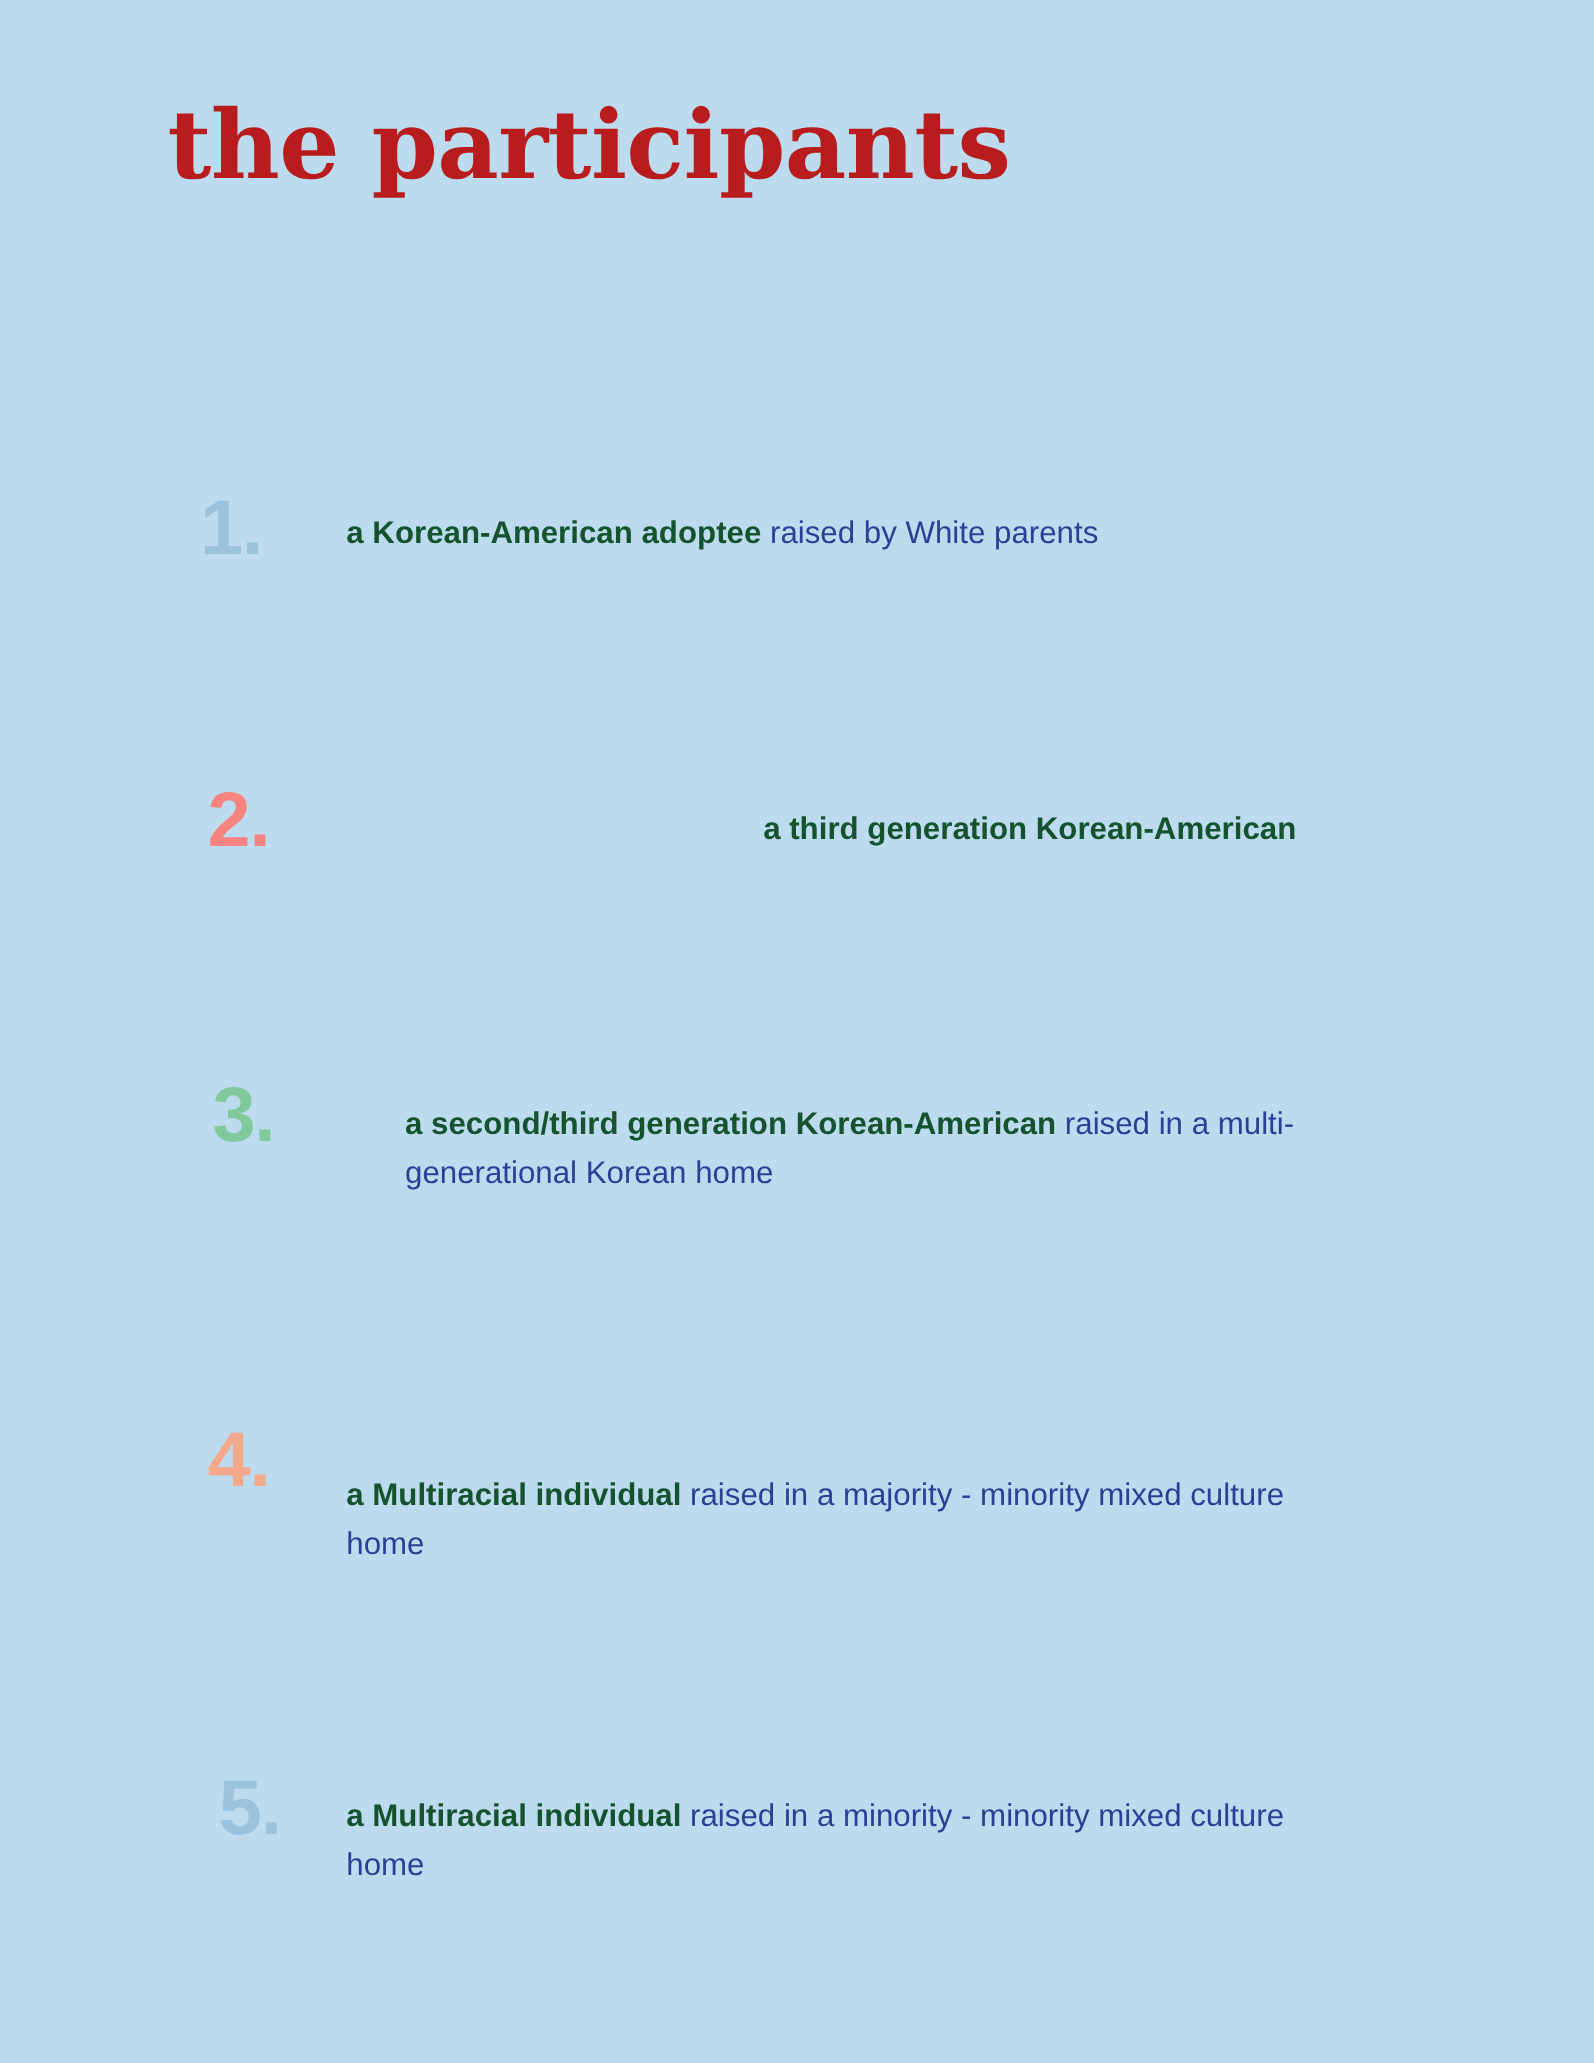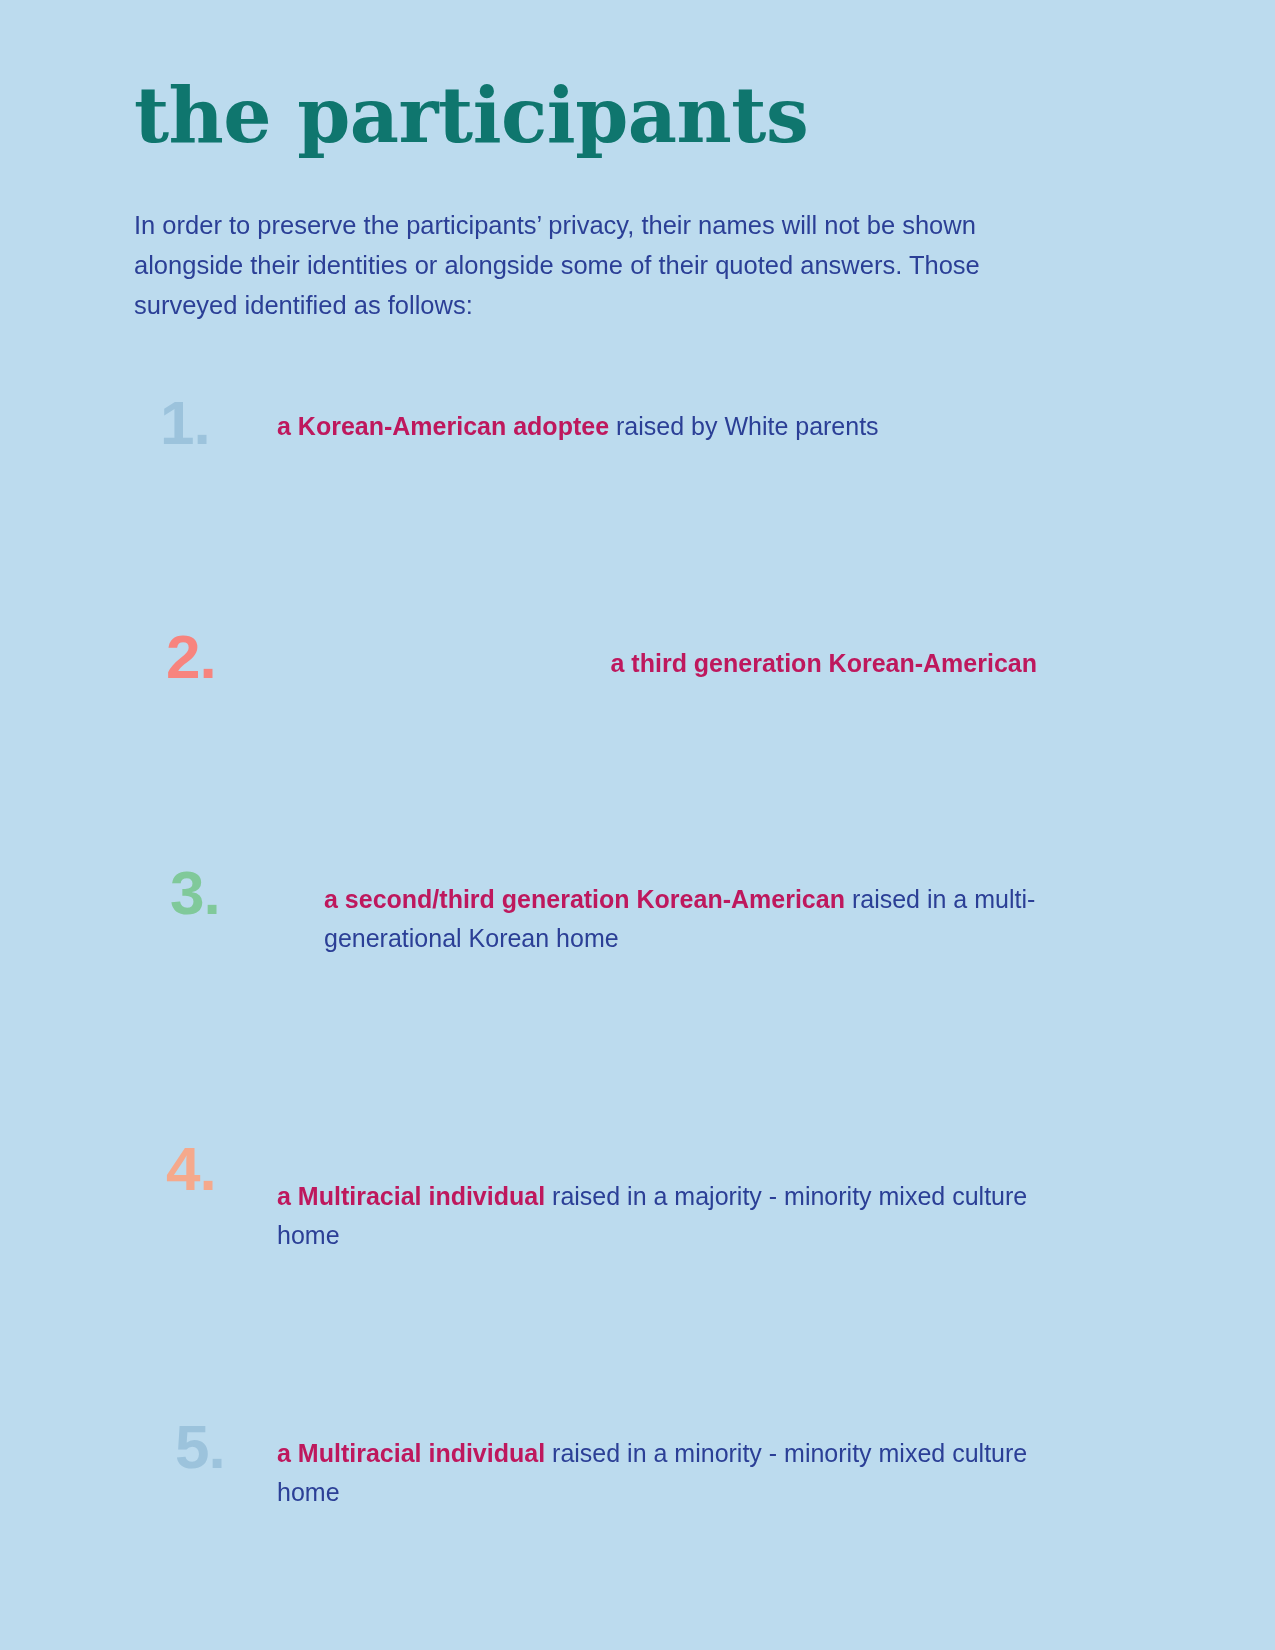--- a/index.html
+++ b/index.html
@@ -65,21 +65,21 @@
   .body {
     position: absolute;
     left: 277px;
     width: 760px;
     font-size: 25px;
     line-height: 39px;
     color: #2b3f96;
   }
   .body b {
     font-weight: 700;
-    color: #be185d;
+    color: #14532d;
   }
   .body .reg {
     font-weight: 400;
   }
 
   
   #item-1 .num { left: 160px; top: 18px; }
   #item-1 .body { top: 33px; }
   #item-2 .num { left: 166px; top: 134px; }
   #item-2 .body { top: 152px; text-align: right; }
@@ -88,23 +88,22 @@
   #item-4 .num { left: 166px; top: 410px; }
   #item-4 .body { top: 429px; margin-top: 20px; }
   #item-5 .num { left: 175px; top: 570px; }
   #item-5 .body { top: 588px; }
 </style>
 </head>
 <body style="background: rgb(188, 219, 238);">
 
 <div class="page">
 
-  <div class="page-title" style="color: #0f766e;">the participants</div>
+  <div class="page-title" style="color: #b91c1c;">the participants</div>
 
-  <div class="intro">In order to preserve the participants’ privacy, their names will not be shown alongside their identities or alongside some of their quoted answers. Those surveyed identified as follows:</div>
 
   <div class="list">
 
     <div class="item" id="item-1">
       <span class="num" style="color: rgb(156, 195, 220);">1.</span>
       <div class="body">
         <b>a Korean-American adoptee</b><span class="reg"> raised by White parents</span>
       </div>
     </div>
 

